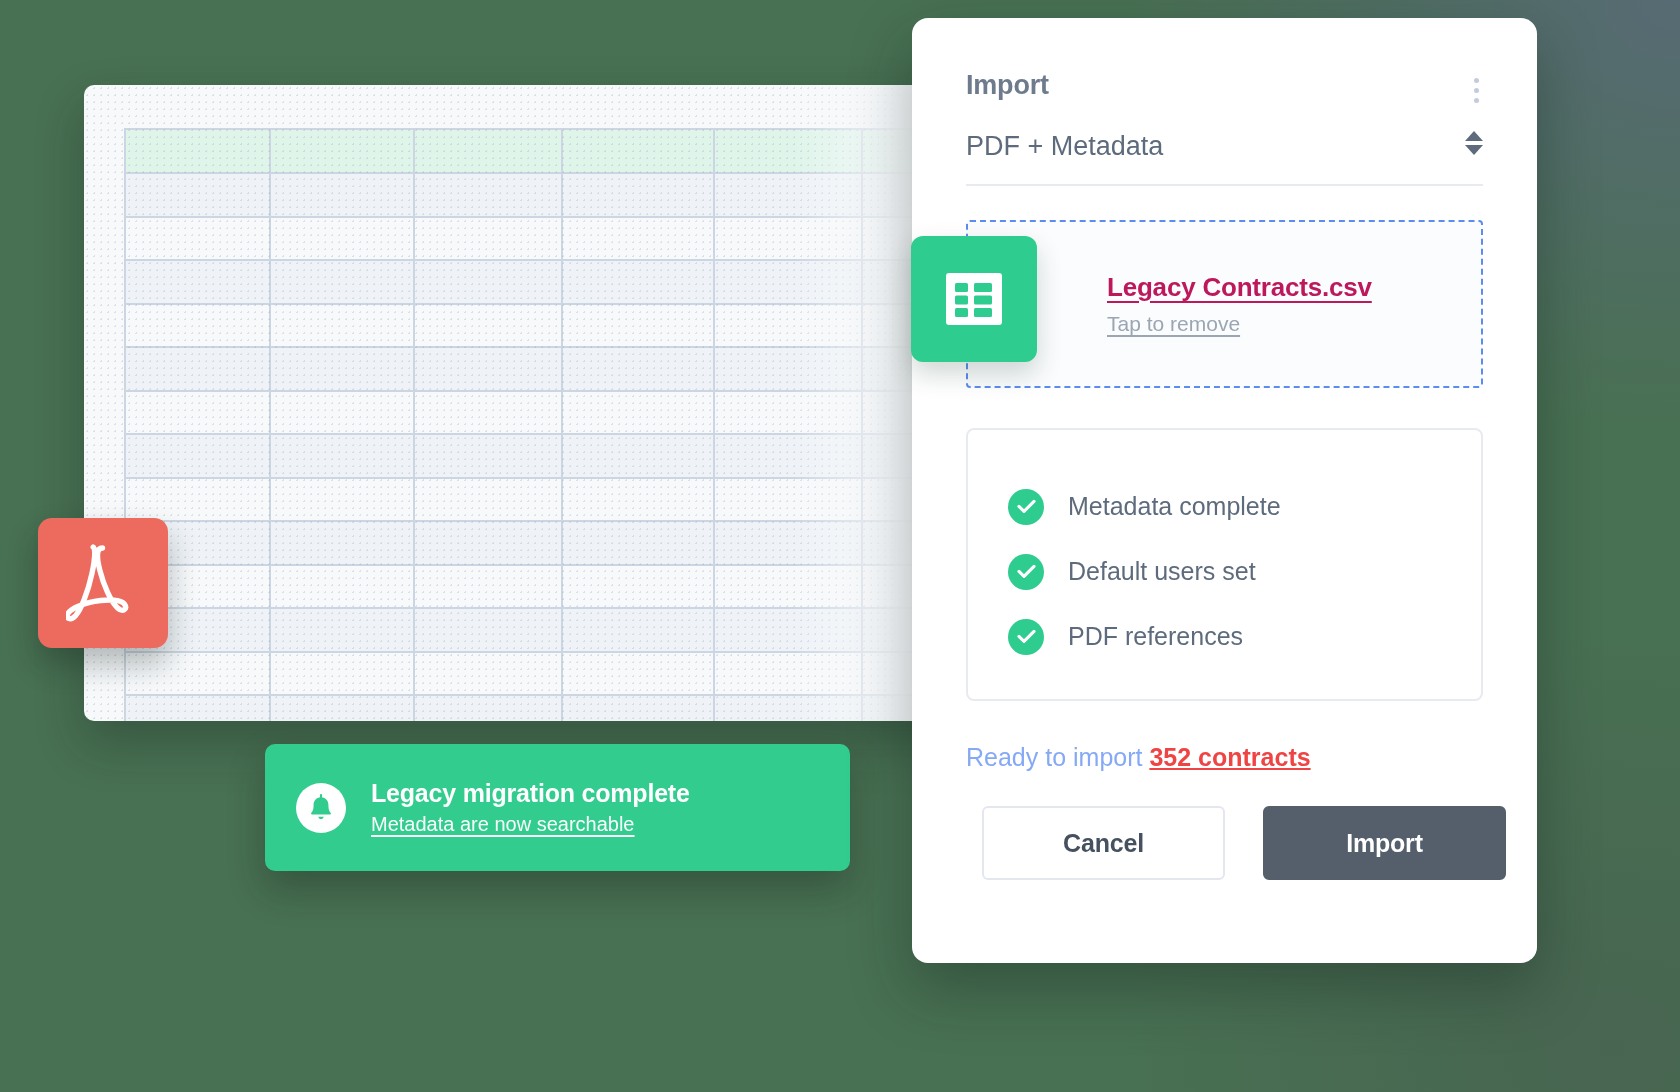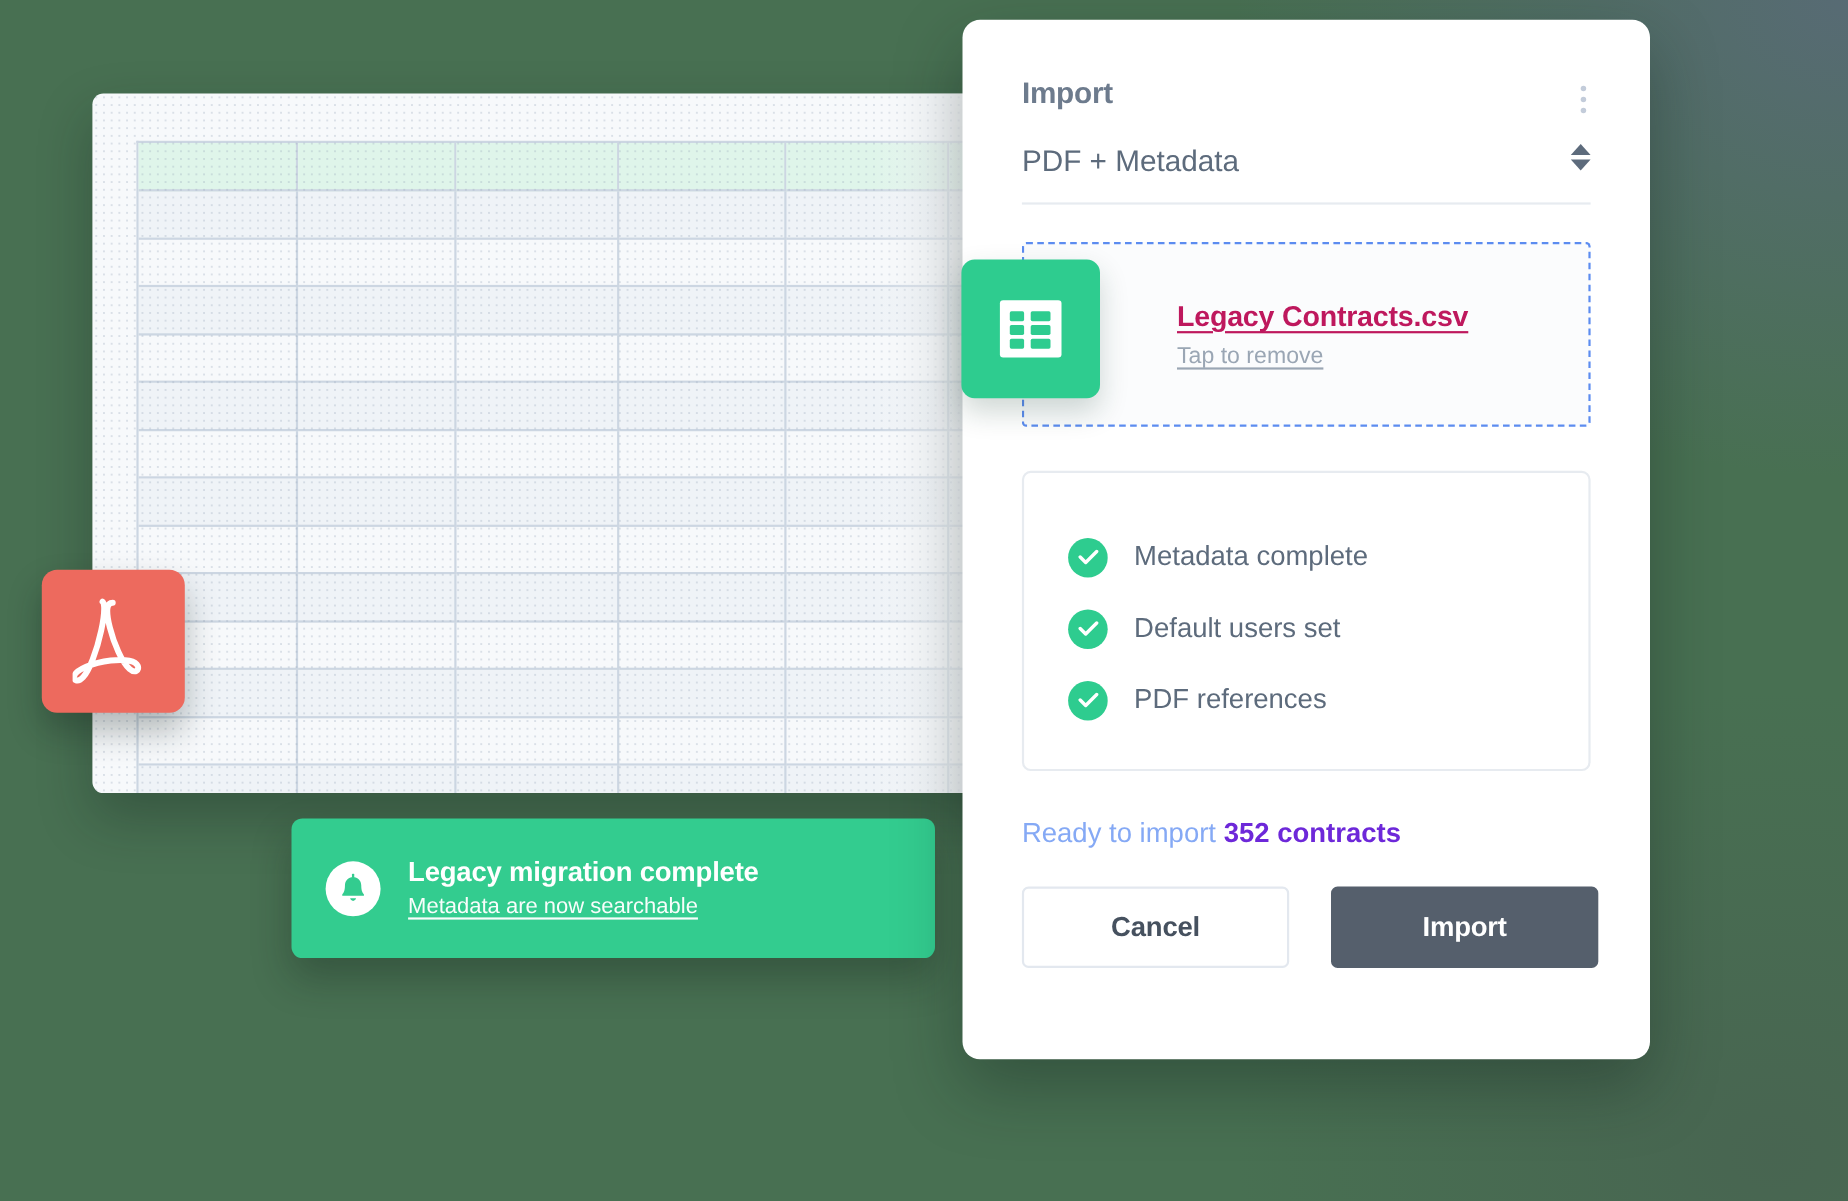--- a/index.html
+++ b/index.html
@@ -140,21 +140,21 @@
     font-size: 20px;
     margin-top: 6px;
     text-decoration: underline;
     text-underline-offset: 4px;
     opacity: 0.97;
   }
 
   
   .panel {
     position: absolute;
-    left: 875px;
+    left: 912px;
     top: 18px;
     width: 625px;
     height: 945px;
     background: #ffffff;
     border-radius: 16px;
     box-shadow: 0 26px 60px rgba(15,30,25,0.34);
     z-index: 8;
     padding: 0 54px;
   }
 
@@ -292,27 +292,28 @@
     font-size: 25px;
     color: #5d6b7c;
   }
 
   
   .ready-line {
     margin-top: 42px;
     font-size: 25px;
     color: #85a9f5;
   }
-  .ready-line b { color: #6d28d9; font-weight: bold; }
+  .ready-line b { color: #ef4444; font-weight: bold; text-decoration: underline; }
 
   
   .actions {
     margin-top: 34px;
     display: flex;
     gap: 38px;
+    margin-left: 16px;
   }
   .btn {
     height: 74px;
     border-radius: 6px;
     font-size: 25px;
     font-weight: bold;
     display: flex;
     align-items: center;
     justify-content: center;
     cursor: pointer;

